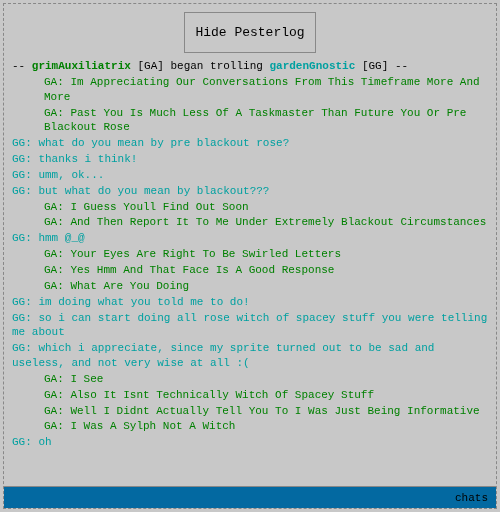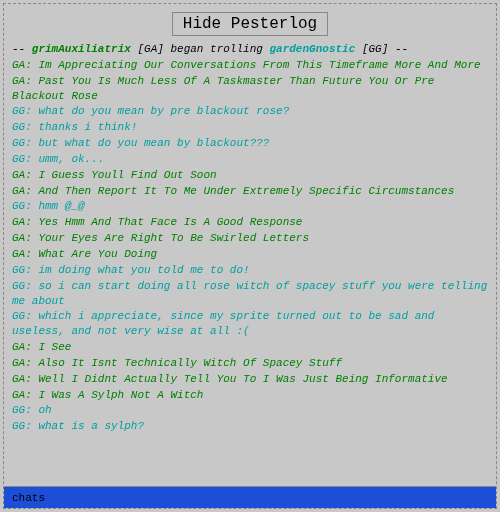--- a/index.html
+++ b/index.html
@@ -27,23 +27,23 @@
     }
     .hide-btn-container {
       width: 100%;
       display: flex;
       justify-content: center;
       padding: 8px 0 6px 0;
     }
     .hide-btn {
       background: #c8c8c8;
       border: 1px solid #888;
-      padding: 2px 10px;
+      padding: 12px 10px;
       font-family: 'Courier New', Courier, monospace;
-      font-size: 16px;
+      font-size: 13px;
       cursor: pointer;
       color: #000;
     }
     .chat-area {
       width: 100%;
       flex: 1;
       overflow-y: auto;
       padding: 0 8px 4px 8px;
     }
     .system-line {
@@ -55,39 +55,40 @@
       color: #008000;
       font-weight: bold;
     }
     .system-line .gg-name {
       color: #00a0a0;
       font-weight: bold;
     }
     .msg {
       margin-bottom: 1px;
       line-height: 1.35;
-      font-style: italic;
     }
     .ga {
       color: #008000;
+      margin-left: 32px;
     }
     .gg {
       color: #00a0a0;
     }
     .bottom-bar {
       width: 100%;
       height: 22px;
-      background: #1d4ed8;
+      background: #0369a1;
       border-top: 1px solid #888;
       display: flex;
       align-items: center;
       padding: 0 8px;
       font-size: 11px;
       color: #000;
       gap: 16px;
+      justify-content: flex-end;
     }
     .bottom-bar span {
       cursor: pointer;
     }
   </style>
 </head>
 <body>
 
 <div class="outer-border">
   <div class="hide-btn-container">
@@ -96,36 +97,35 @@
 
   <div class="chat-area">
     <div class="system-line msg">
       <span>-- <span class="ga-name">grimAuxiliatrix</span> [GA] began trolling <span class="gg-name">gardenGnostic</span> [GG] --</span>
     </div>
     <div id="messages-container">
         <div class="msg ga">GA: Im Appreciating Our Conversations From This Timeframe More And More</div>
         <div class="msg ga">GA: Past You Is Much Less Of A Taskmaster Than Future You Or Pre Blackout Rose</div>
         <div class="msg gg">GG: what do you mean by pre blackout rose?</div>
         <div class="msg gg">GG: thanks i think!</div>
+        <div class="msg gg">GG: umm, ok...</div>
         <div class="msg gg">GG: but what do you mean by blackout???</div>
-        <div class="msg gg">GG: umm, ok...</div>
         <div class="msg ga">GA: I Guess Youll Find Out Soon</div>
-        <div class="msg ga">GA: And Then Report It To Me Under Extremely Specific Circumstances</div>
+        <div class="msg ga">GA: And Then Report It To Me Under Extremely Blackout Circumstances</div>
         <div class="msg gg">GG: hmm @_@</div>
+        <div class="msg ga">GA: Your Eyes Are Right To Be Swirled Letters</div>
         <div class="msg ga">GA: Yes Hmm And That Face Is A Good Response</div>
-        <div class="msg ga">GA: Your Eyes Are Right To Be Swirled Letters</div>
         <div class="msg ga">GA: What Are You Doing</div>
         <div class="msg gg">GG: im doing what you told me to do!</div>
         <div class="msg gg">GG: so i can start doing all rose witch of spacey stuff you were telling me about</div>
         <div class="msg gg">GG: which i appreciate, since my sprite turned out to be sad and useless, and not very wise at all :(</div>
         <div class="msg ga">GA: I See</div>
         <div class="msg ga">GA: Also It Isnt Technically Witch Of Spacey Stuff</div>
         <div class="msg ga">GA: Well I Didnt Actually Tell You To I Was Just Being Informative</div>
         <div class="msg ga">GA: I Was A Sylph Not A Witch</div>
         <div class="msg gg">GG: oh</div>
-        <div class="msg gg">GG: what is a sylph?</div>
       </div>
   </div>
 
   <div class="bottom-bar">
     <span>chats</span>
   </div>
 </div>
 
 </body></html>

